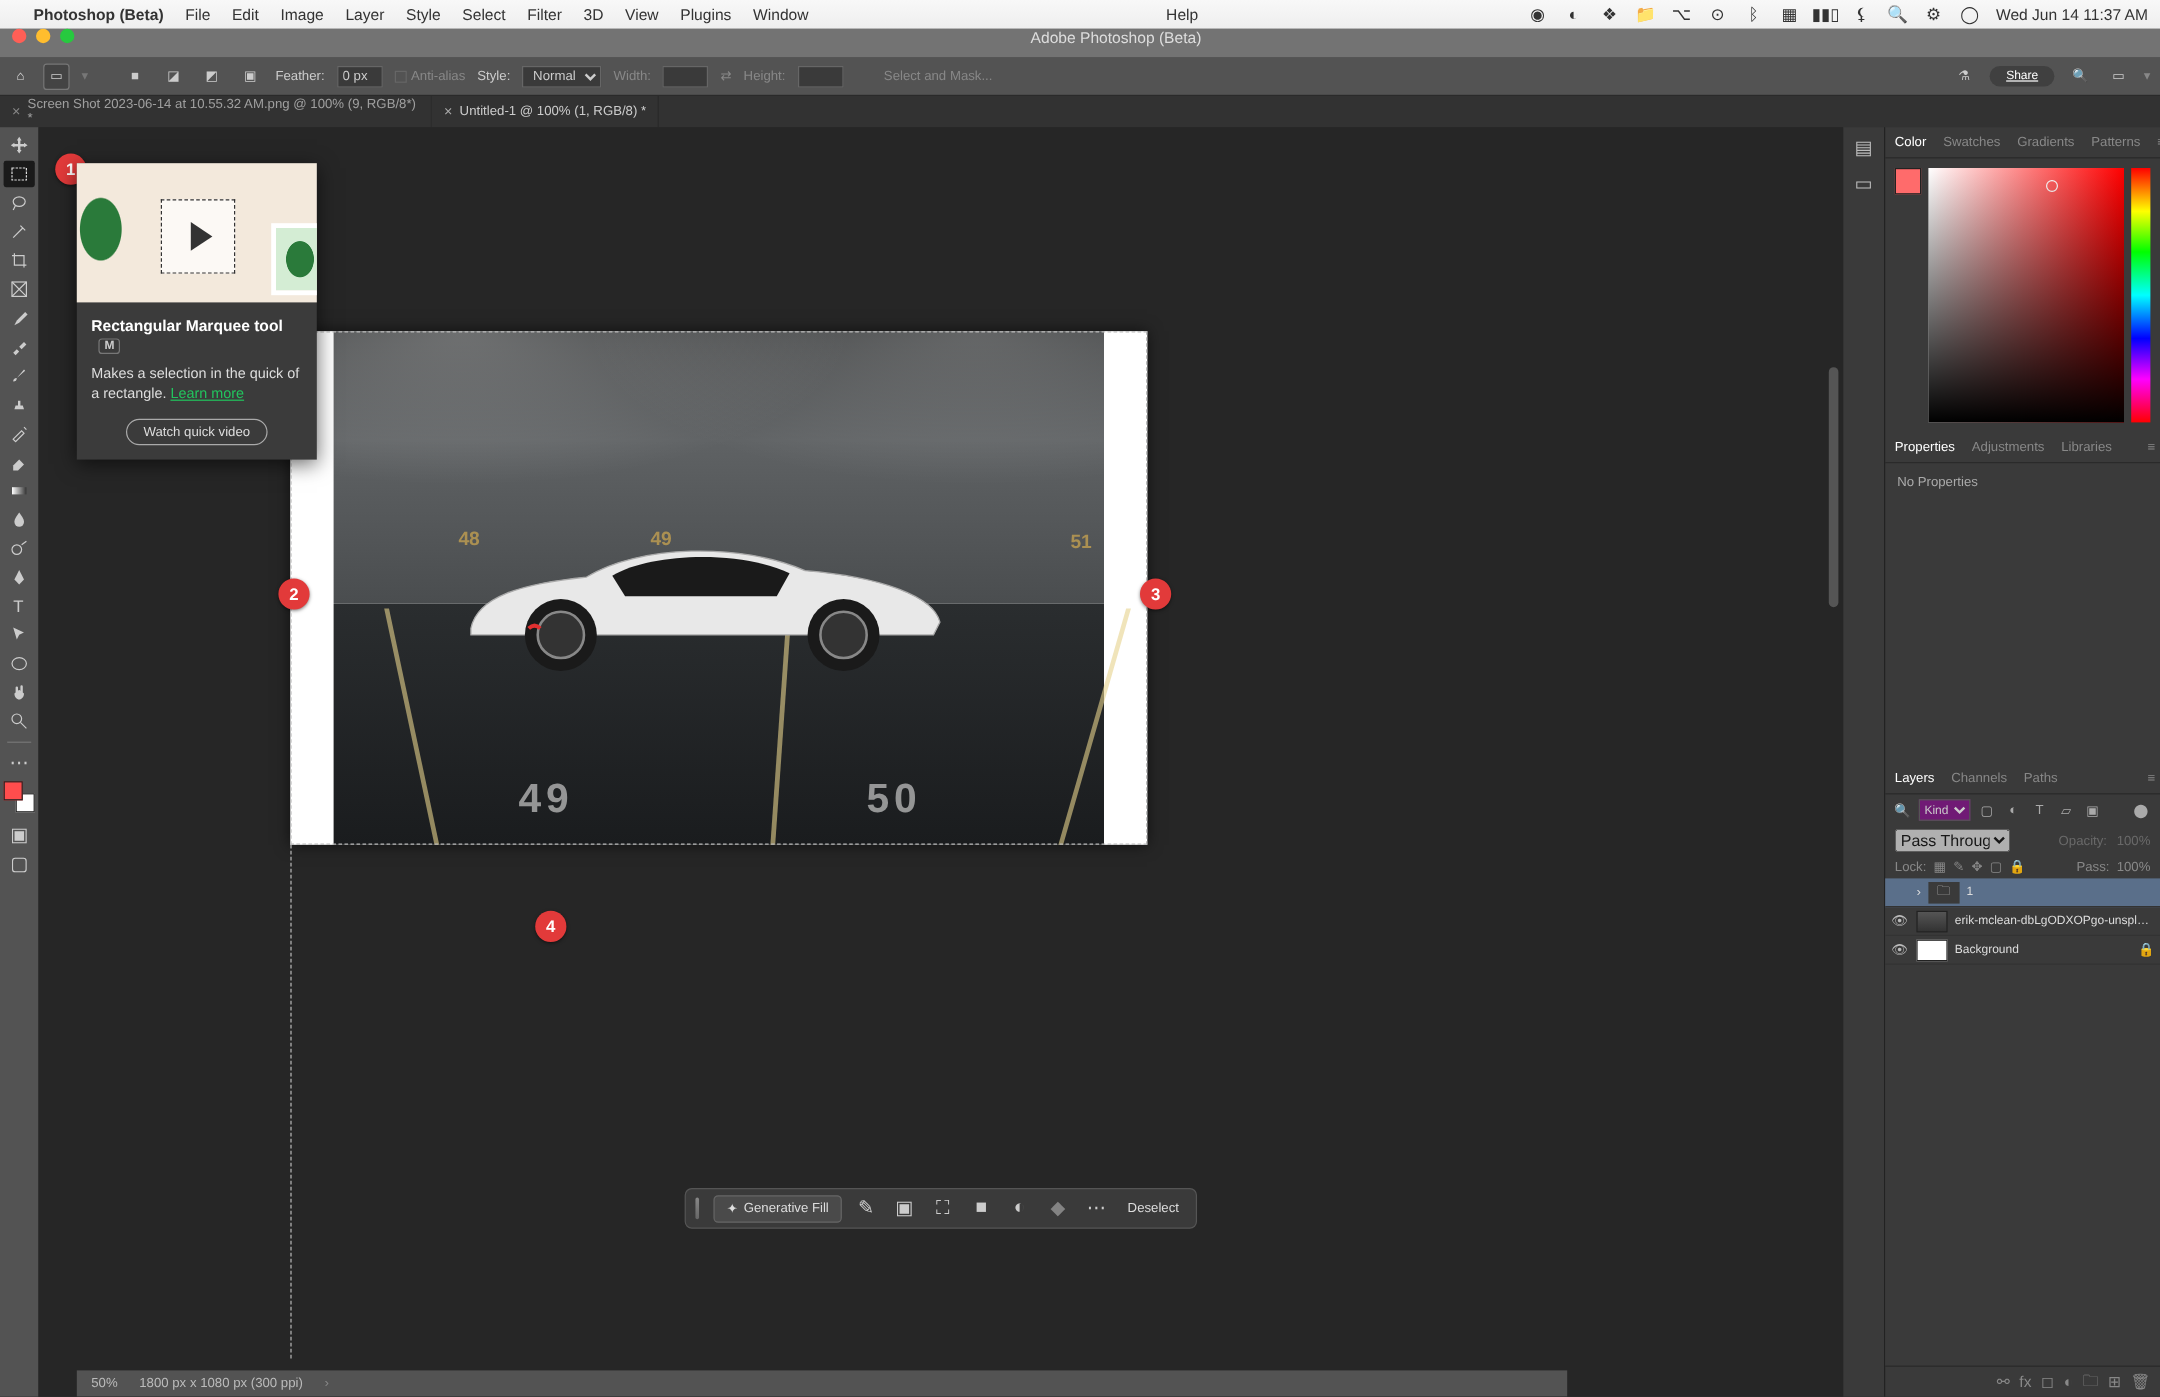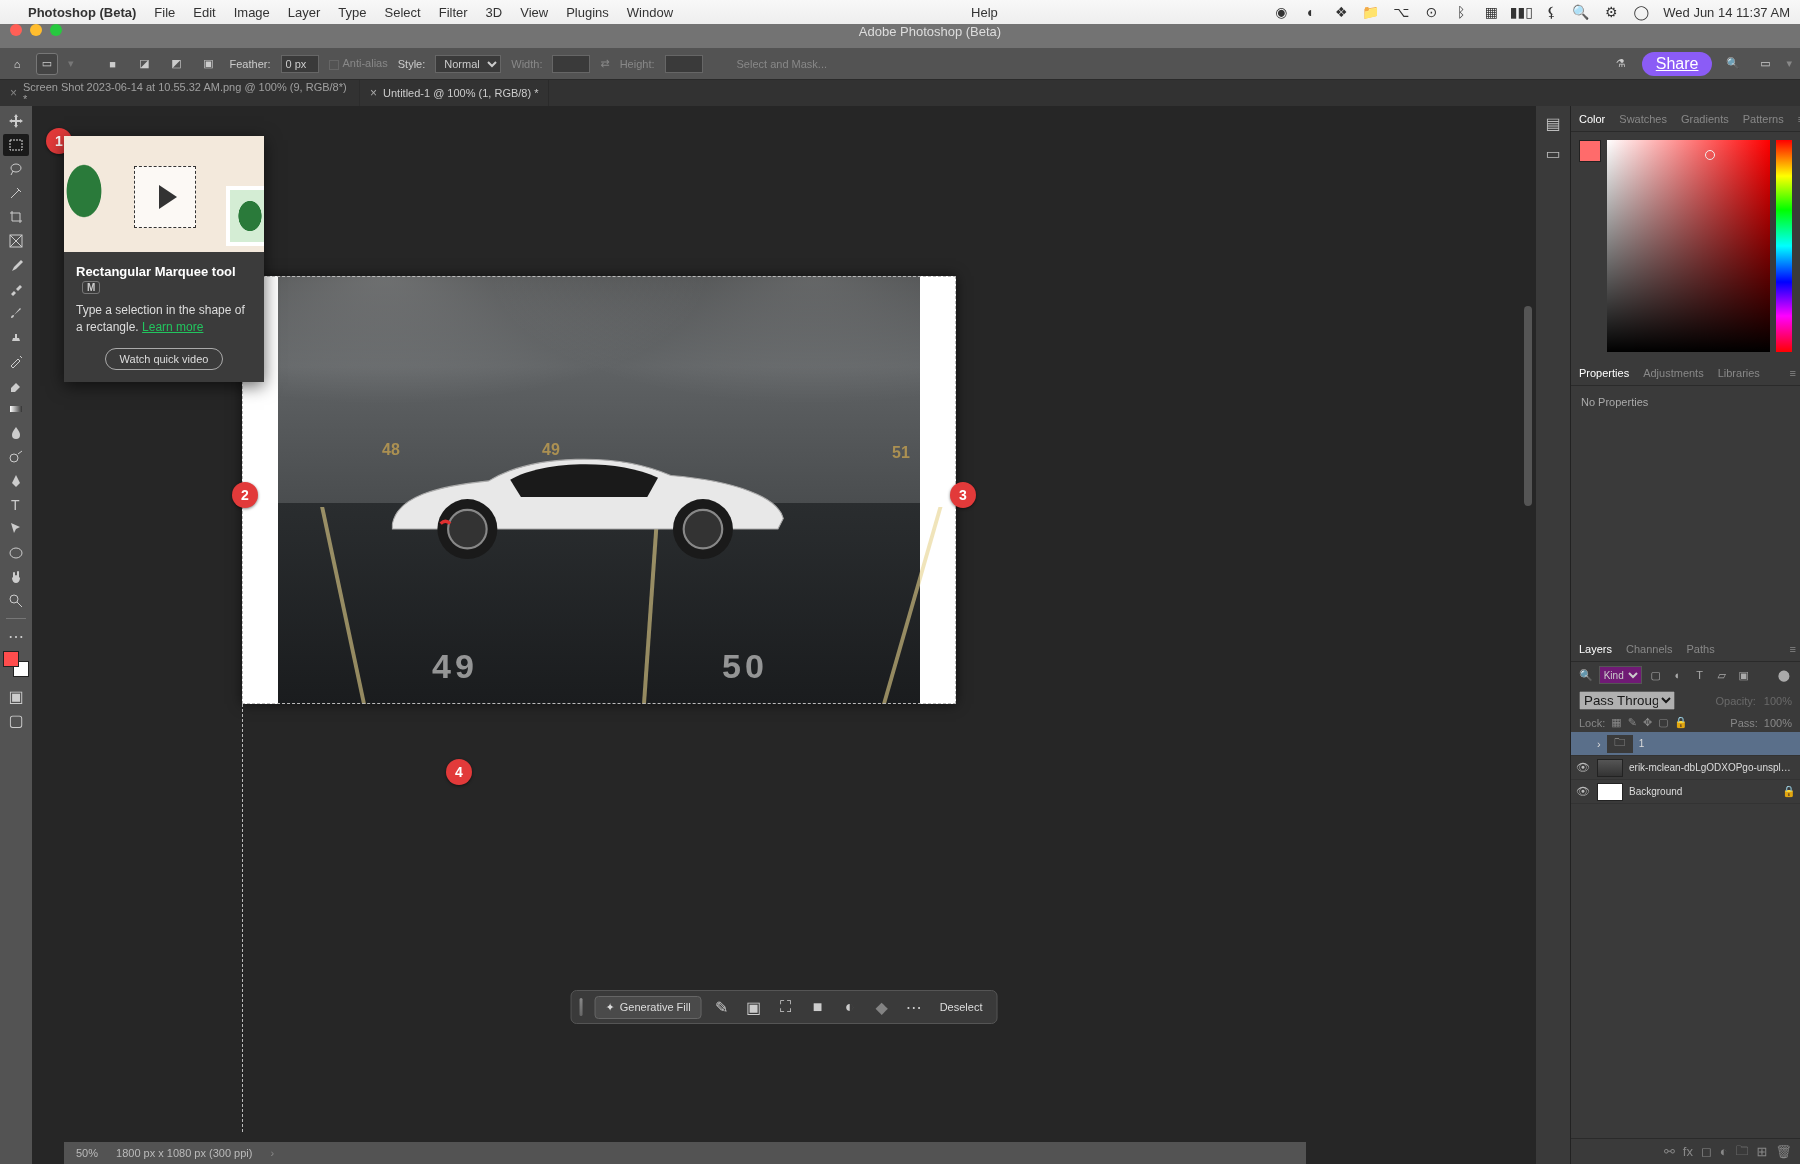--- a/index.html
+++ b/index.html
@@ -24,21 +24,21 @@
     
     
     .options-bar { height: 32px; background: #535353; display: flex; align-items: center; padding: 0 8px; gap: 10px; font-size: 11px; color: #ccc; border-bottom: 1px solid #2a2a2a; }
     .options-bar .home-ico { width: 18px; height: 18px; display:flex;align-items:center;justify-content:center;color:#ddd; }
     .options-bar .icon-btn { width: 22px; height: 22px; display:flex;align-items:center;justify-content:center;border:1px solid transparent; border-radius:3px;}
     .options-bar .icon-btn.active { border-color:#777; background:#444;}
     .options-bar input[type=text] { width: 38px; background:#3a3a3a; border:1px solid #666; color:#ccc; padding:1px 4px; font-size:11px; height:18px;}
     .options-bar select { background:#3a3a3a; border:1px solid #666; color:#ccc; font-size:11px; height:18px; padding:0 4px;}
     .options-bar .dim { color:#888; }
     .options-bar .spacer { flex: 1; }
-    .options-bar .share-btn { background:#8b5cf6; color:#fff; border:none; border-radius:12px; padding:3px 14px; font-size:16px;text-decoration:underline; }
+    .options-bar .share-btn { background:#404040; color:#fff; border:none; border-radius:12px; padding:3px 14px; font-size:10px;text-decoration:underline; }
     
     
     .tabs-bar { height: 26px; background: #323232; display: flex; align-items: stretch; font-size: 11px; }
     .tab { display: flex; align-items: center; gap: 6px; padding: 0 10px; color: #ccc; border-right: 1px solid #2a2a2a; max-width:360px; }
     .tab.inactive { opacity:0.7; }
     .tab .close-x { color:#aaa; font-size:12px; }
     
     
     .app-body { position: absolute; top: 106px; left: 0; right: 0; bottom: 0; display: flex; }
     
@@ -144,21 +144,21 @@
 <body>
 
 <div class="mac-menubar">
   <div class="left">
     <span class="apple"></span>
     <span class="app-name">Photoshop (Beta)</span>
     <span>File</span>
     <span>Edit</span>
     <span>Image</span>
     <span>Layer</span>
-    <span>Type</span>
+    <span>Style</span>
     <span>Select</span>
     <span>Filter</span>
     <span>3D</span>
     <span>View</span>
     <span>Plugins</span>
     <span>Window</span>
     <span style="margin-left:280px">Help</span>
   </div>
   <div class="right">
     <span class="ico">◉</span>
@@ -358,21 +358,21 @@
     <div class="tool-tip">
       <div class="tip-preview">
         <div class="leaf-l"></div>
         <div class="marq-box">
             <div class="play"></div>
           </div>
         <div class="leaf-r"></div>
       </div>
       <div class="tip-body">
         <div class="tip-title"><span>Rectangular Marquee tool</span><span class="tip-key">M</span></div>
-        <div class="tip-desc"><span>Type a selection in the shape of a rectangle. </span><a>Learn more</a></div>
+        <div class="tip-desc"><span>Makes a selection in the quick of a rectangle. </span><a>Learn more</a></div>
         <button class="tip-btn">Watch quick video</button>
       </div>
     </div>
 
     <div class="canvas-wrap">
       <div class="canvas">
         <div class="car-scene">
           <div class="wall"></div>
           <div class="floor"></div>
           <div class="white-margin-l"></div>

